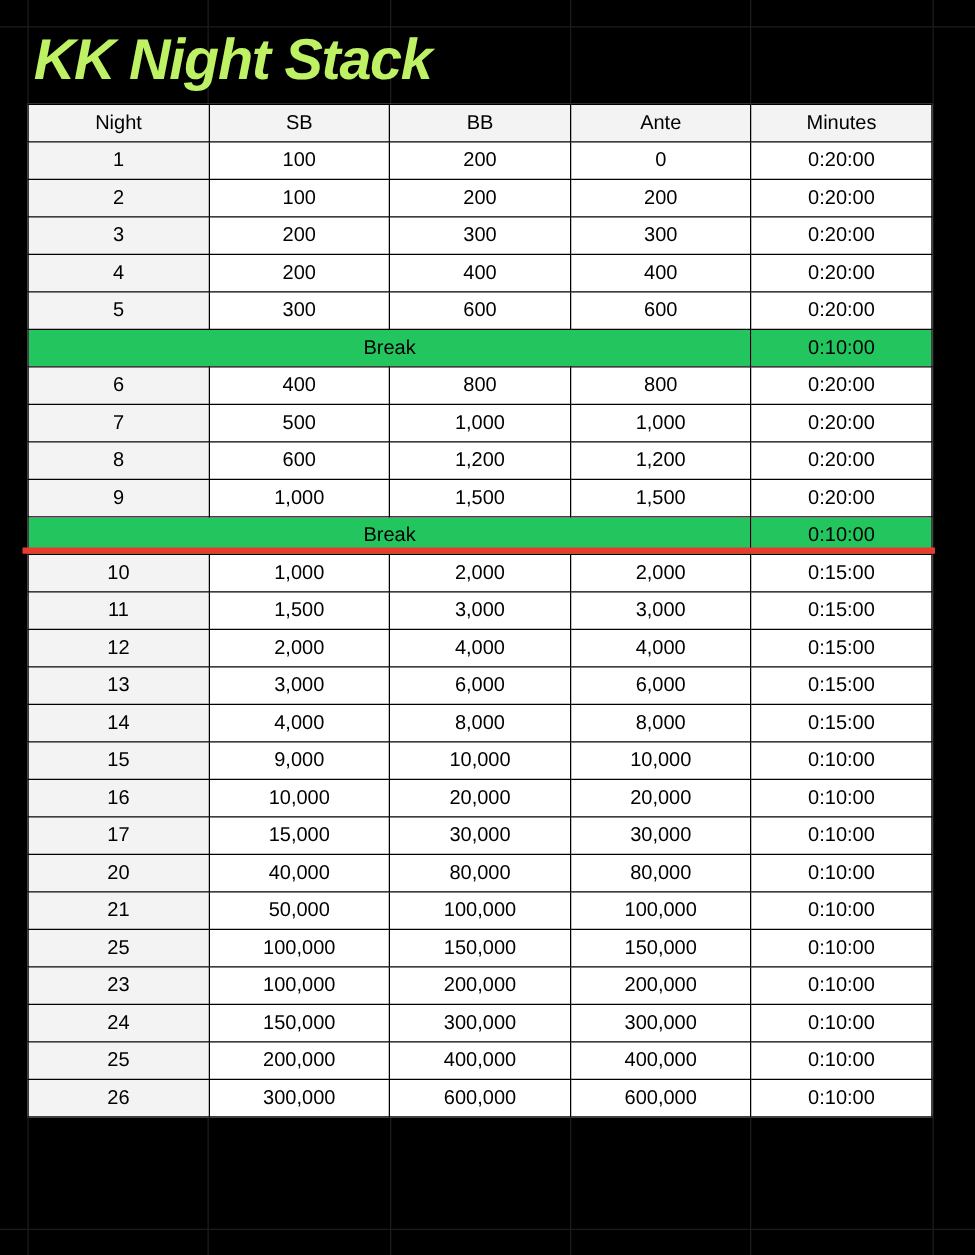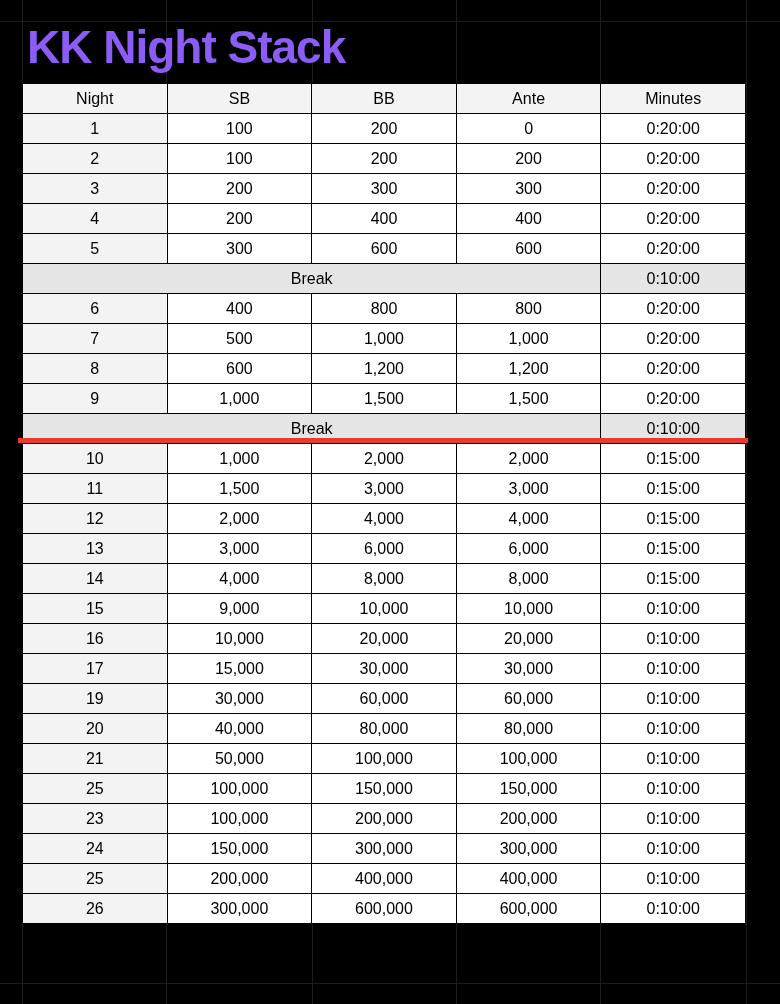--- a/index.html
+++ b/index.html
@@ -9,38 +9,38 @@
     position: relative;
     overflow: hidden;
     font-family: "Liberation Sans", sans-serif;
   }
   
   .gridline-v { position: absolute; top: 0; width: 1px; height: 1004px; background: #1c1c1c; z-index: 0; }
   .gridline-h { position: absolute; left: 0; height: 1px; width: 780px; background: #1c1c1c; z-index: 0; }
 
   #title {
     position: absolute; left: 27px; top: 20px;
-    color: #8b5cf6; font-weight: bold; font-size: 46px;
-    letter-spacing: -1px; white-space: nowrap; z-index: 2;
+    color: #bef264; font-weight: bold; font-size: 46px;
+    letter-spacing: -1px; white-space: nowrap; z-index: 2; font-style: italic;
   }
 
   #sheet { position: absolute; left: 22px; top: 83px; z-index: 1; }
   table { border-collapse: collapse; table-layout: fixed; width: 724px; background: #ffffff; }
   th, td {
     border: 1px solid #000000;
     height: 29px; padding: 0;
     text-align: center; vertical-align: middle;
     font-size: 16px; font-weight: normal; color: #000000;
     font-family: "Liberation Sans", sans-serif;
     overflow: hidden; white-space: nowrap;
   }
   thead th { background: #f3f3f3; }
   td.round-col { background: #f3f3f3; }
   td.data-cell { background: #ffffff; }
-  tr.break-row td { background: #e5e5e5; }
+  tr.break-row td { background: #22c55e; }
 
   #red-divider {
     position: absolute; left: 18px; top: 438px;
     width: 730px; height: 5px;
     background: #e93b2d; z-index: 5;
   }
 </style>
 </head>
 <body>
 
@@ -188,27 +188,20 @@
           <td class="data-cell">0:10:00</td>
         </tr>
         <tr>
           <td class="round-col">17</td>
           <td class="data-cell">15,000</td>
           <td class="data-cell">30,000</td>
           <td class="data-cell">30,000</td>
           <td class="data-cell">0:10:00</td>
         </tr>
         <tr>
-          <td class="round-col">19</td>
-          <td class="data-cell">30,000</td>
-          <td class="data-cell">60,000</td>
-          <td class="data-cell">60,000</td>
-          <td class="data-cell">0:10:00</td>
-        </tr>
-        <tr>
           <td class="round-col">20</td>
           <td class="data-cell">40,000</td>
           <td class="data-cell">80,000</td>
           <td class="data-cell">80,000</td>
           <td class="data-cell">0:10:00</td>
         </tr>
         <tr>
           <td class="round-col">21</td>
           <td class="data-cell">50,000</td>
           <td class="data-cell">100,000</td>

